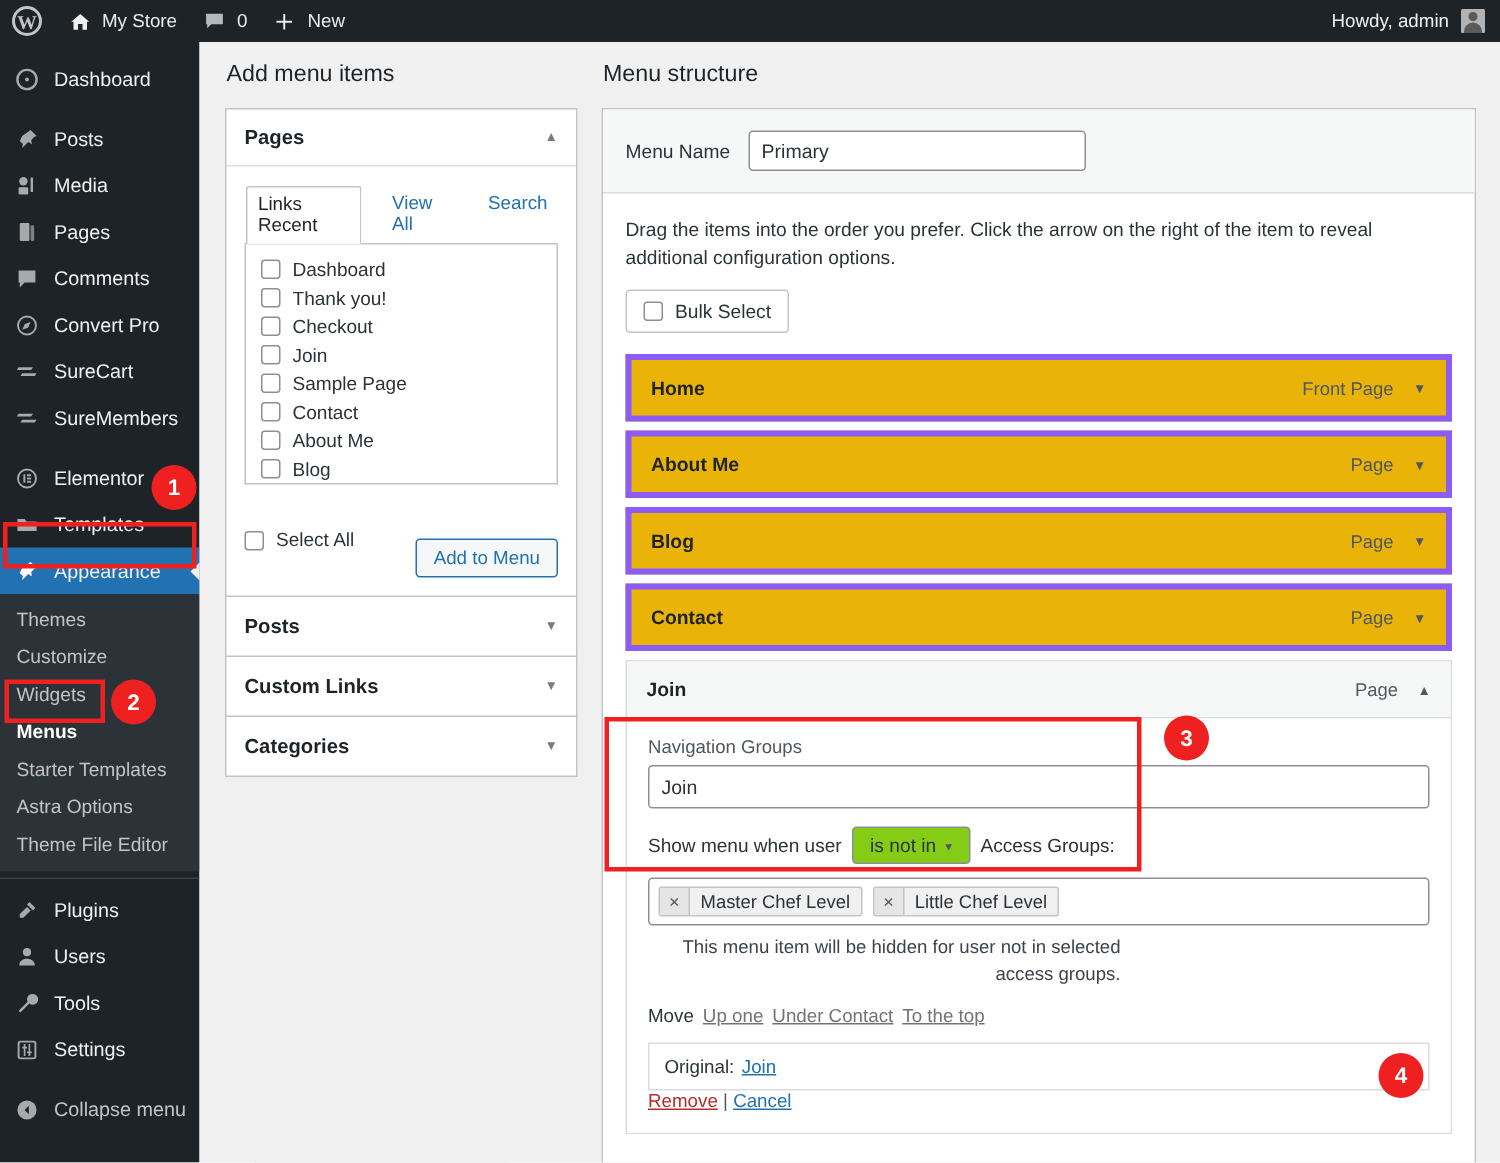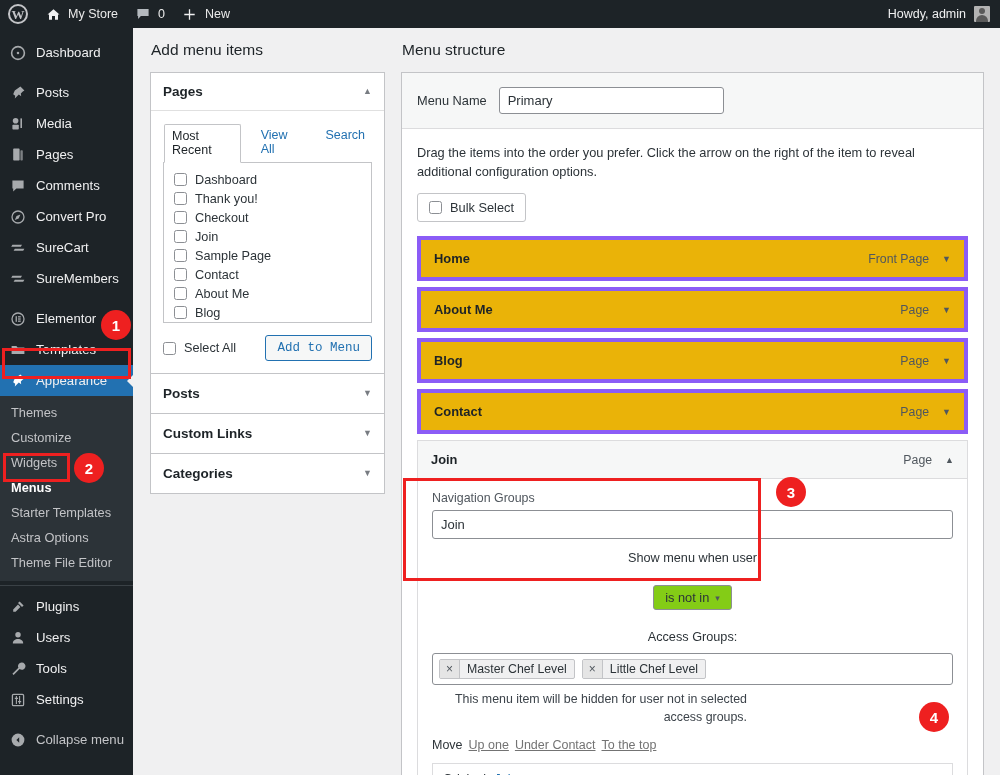--- a/index.html
+++ b/index.html
@@ -74,21 +74,21 @@
   .tabs{ display:flex; gap:13px; font-size:12.5px; border-bottom:1px solid #c3c4c7; margin:0 0 0 0; padding-left:1px;}
   .tab{ padding:4px 7px 5px 7px; color:#2271b1; cursor:pointer; position:relative; top:1px;}
   .tab.active{ color:#1d2327; background:#fff; border:1px solid #c3c4c7; border-bottom:1px solid #fff; border-radius:2px 2px 0 0;}
   .list{ border:1px solid #c3c4c7; border-top:none; padding:7px 0 7px 0; max-height:160px;}
   .li{ display:flex; align-items:center; gap:8px; padding:2.5px 10px; font-size:12.7px; color:#2c3338;}
   .cb{ width:13px; height:13px; border:1px solid #8c8f94; border-radius:2.5px; background:#fff; flex:0 0 13px;}
   .pages-foot{ display:flex; align-items:center; justify-content:space-between; padding-top:12px;}
   .selall{ display:flex; align-items:center; gap:8px; font-size:12.7px; color:#2c3338;}
   .btn-sec{
     background:#f6f7f7; border:1px solid #2271b1; color:#2271b1; border-radius:3px;
-    font-size:12.5px; padding:5px 11px; cursor:pointer; font-family:Liberation Mono, monospace;
+    font-size:12.5px; padding:5px 11px; cursor:pointer; font-family:Liberation Sans, sans-serif;margin-top:24px;
   }
   .accordion{ border:1px solid #c3c4c7; border-top:none; background:#fff;
     display:flex; align-items:center; justify-content:space-between; padding:12px; }
   .accordion .ac-title{ font-size:13.5px; font-weight:bold; color:#1d2327; }
 
   
   .ms-panel{ background:#fff; border:1px solid #c3c4c7; }
   .ms-name{ display:flex; align-items:center; gap:12px; padding:14px 15px; background:#f6f7f7; border-bottom:1px solid #dcdcde;}
   .ms-name label{ font-size:12.8px; color:#2c3338;}
   .ms-name input{
@@ -111,21 +111,21 @@
   .mi-type{ font-size:12.3px; color:#50575e;}
   .mi-caret{ color:#50575e; font-size:9px;}
   .mi-open{ background:#fff; border:1px solid #dcdcde; }
   .mi-open .mi-head{ background:#f6f7f7; border-bottom:1px solid #dcdcde;}
   .mi-body{ padding:12px 14px 14px 14px; background:#fff;}
   .fl{ font-size:12.4px; color:#50575e; margin-bottom:5px;}
   .txt{
     width:100%; padding:6px 8px; font-size:13px; border:1px solid #8c8f94; border-radius:3px;
     font-family:inherit; color:#2c3338;
   }
-  .sm-row{ display:flex; align-items:center; gap:20px; flex-wrap:wrap; margin:12px 0 0 0;flex-direction:column; }
+  .sm-row{ display:flex; align-items:center; gap:7px; flex-wrap:wrap; margin:12px 0 0 0; }
   .sm-lbl{ font-size:12.7px; color:#2c3338;}
   .sel{
     display:inline-flex; align-items:center; gap:6px; border:1px solid #8c8f94; border-radius:3px;
     background:#84cc16; padding:4px 11px; font-size:12.8px; color:#2c3338;
   }
   .sel .chev{ font-size:9px; color:#50575e;}
   .tokens{
     margin-top:9px; border:1px solid #8c8f94; border-radius:3px; background:#fff;
     padding:5px 6px; display:flex; gap:7px; align-items:center; flex-wrap:wrap;
   }
@@ -375,21 +375,21 @@
   <div class="col-left">
     <div class="sect-title">Add menu items</div>
 
     <div class="panel">
       <div class="panel-head">
         <span class="ph-title">Pages</span>
         <span class="caret">▲</span>
       </div>
       <div class="panel-body">
         <div class="tabs">
-          <div class="tab active">Most Recent</div>
+          <div class="tab active">Links Recent</div>
           <div class="tab">View All</div>
           <div class="tab">Search</div>
         </div>
         <div class="list">
           <div class="li">
               <span class="cb"></span>
               <span>Dashboard</span>
             </div>
           <div class="li">
               <span class="cb"></span>

